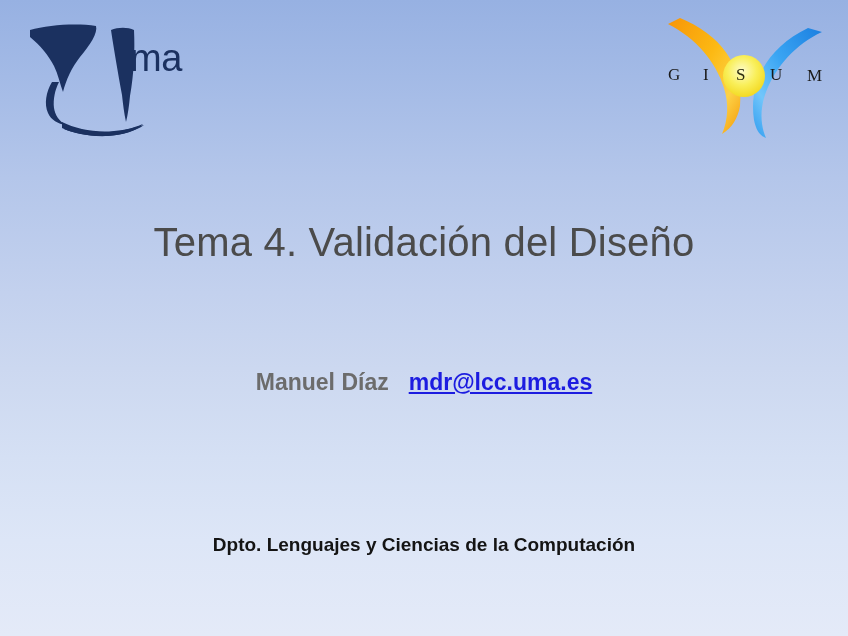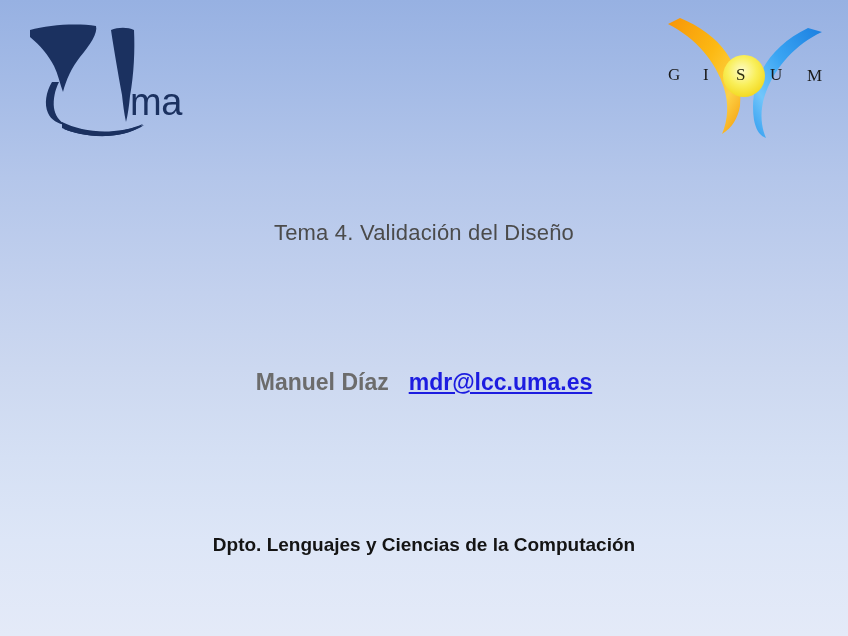--- a/index.html
+++ b/index.html
@@ -40,21 +40,20 @@
   #uma-logo svg { display: block; }
   #uma-ma {
     position: absolute;
     left: 112px;
     top: 27px;
     font-size: 38px;
     line-height: 1;
     color: #1b3160;
     font-family: "Liberation Sans", sans-serif;
     letter-spacing: -0.5px;
-    margin-top: 44px;
   }
 
   
   #gisum-logo {
     position: absolute;
     left: 648px;
     top: 4px;
     width: 196px;
     height: 134px;
   }
@@ -72,21 +71,21 @@
   #gisum-u { left: 122px; top: 62px; }
   #gisum-m { left: 159px; top: 63px; }
 
   
   #title {
     position: absolute;
     left: 0;
     top: 220px;
     width: 848px;
     text-align: center;
-    font-size: 22px;
+    font-size: 40px;
     font-weight: normal;
     color: #4b4b4b;
     letter-spacing: 0.2px;
     font-family: "Liberation Sans", sans-serif;
   }
 
   #author-line {
     position: absolute;
     left: 0;
     top: 369px;

